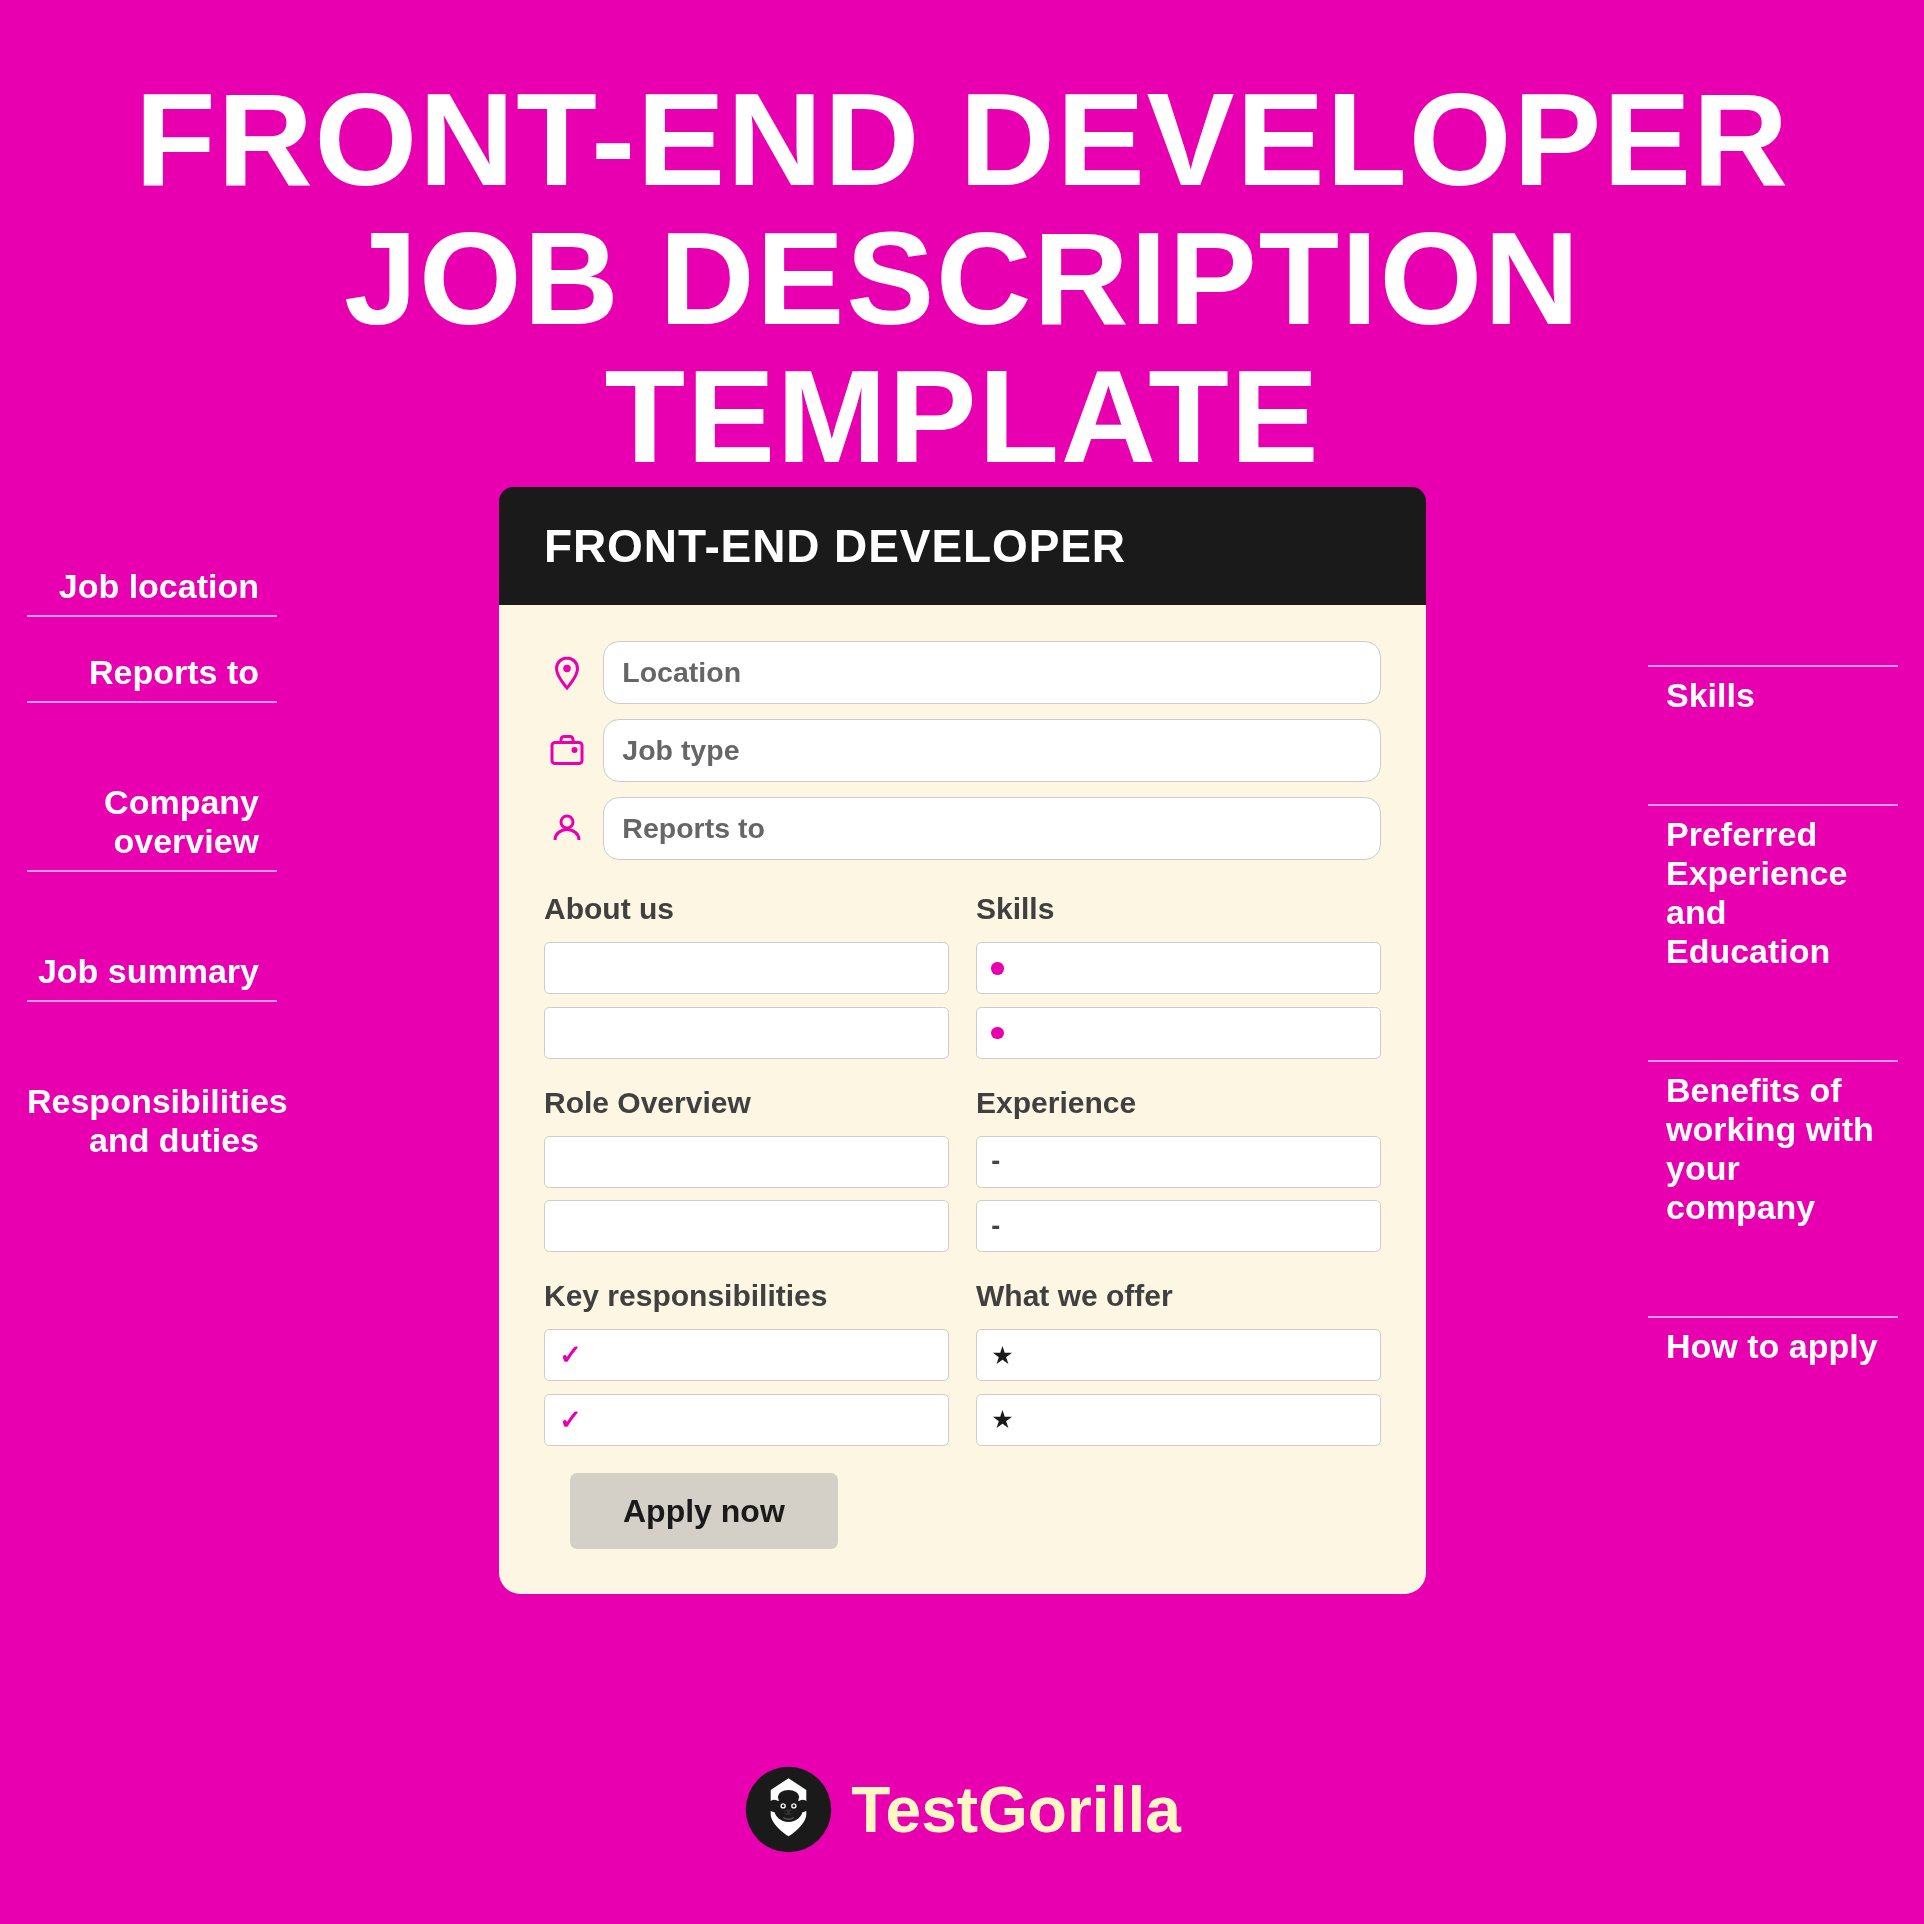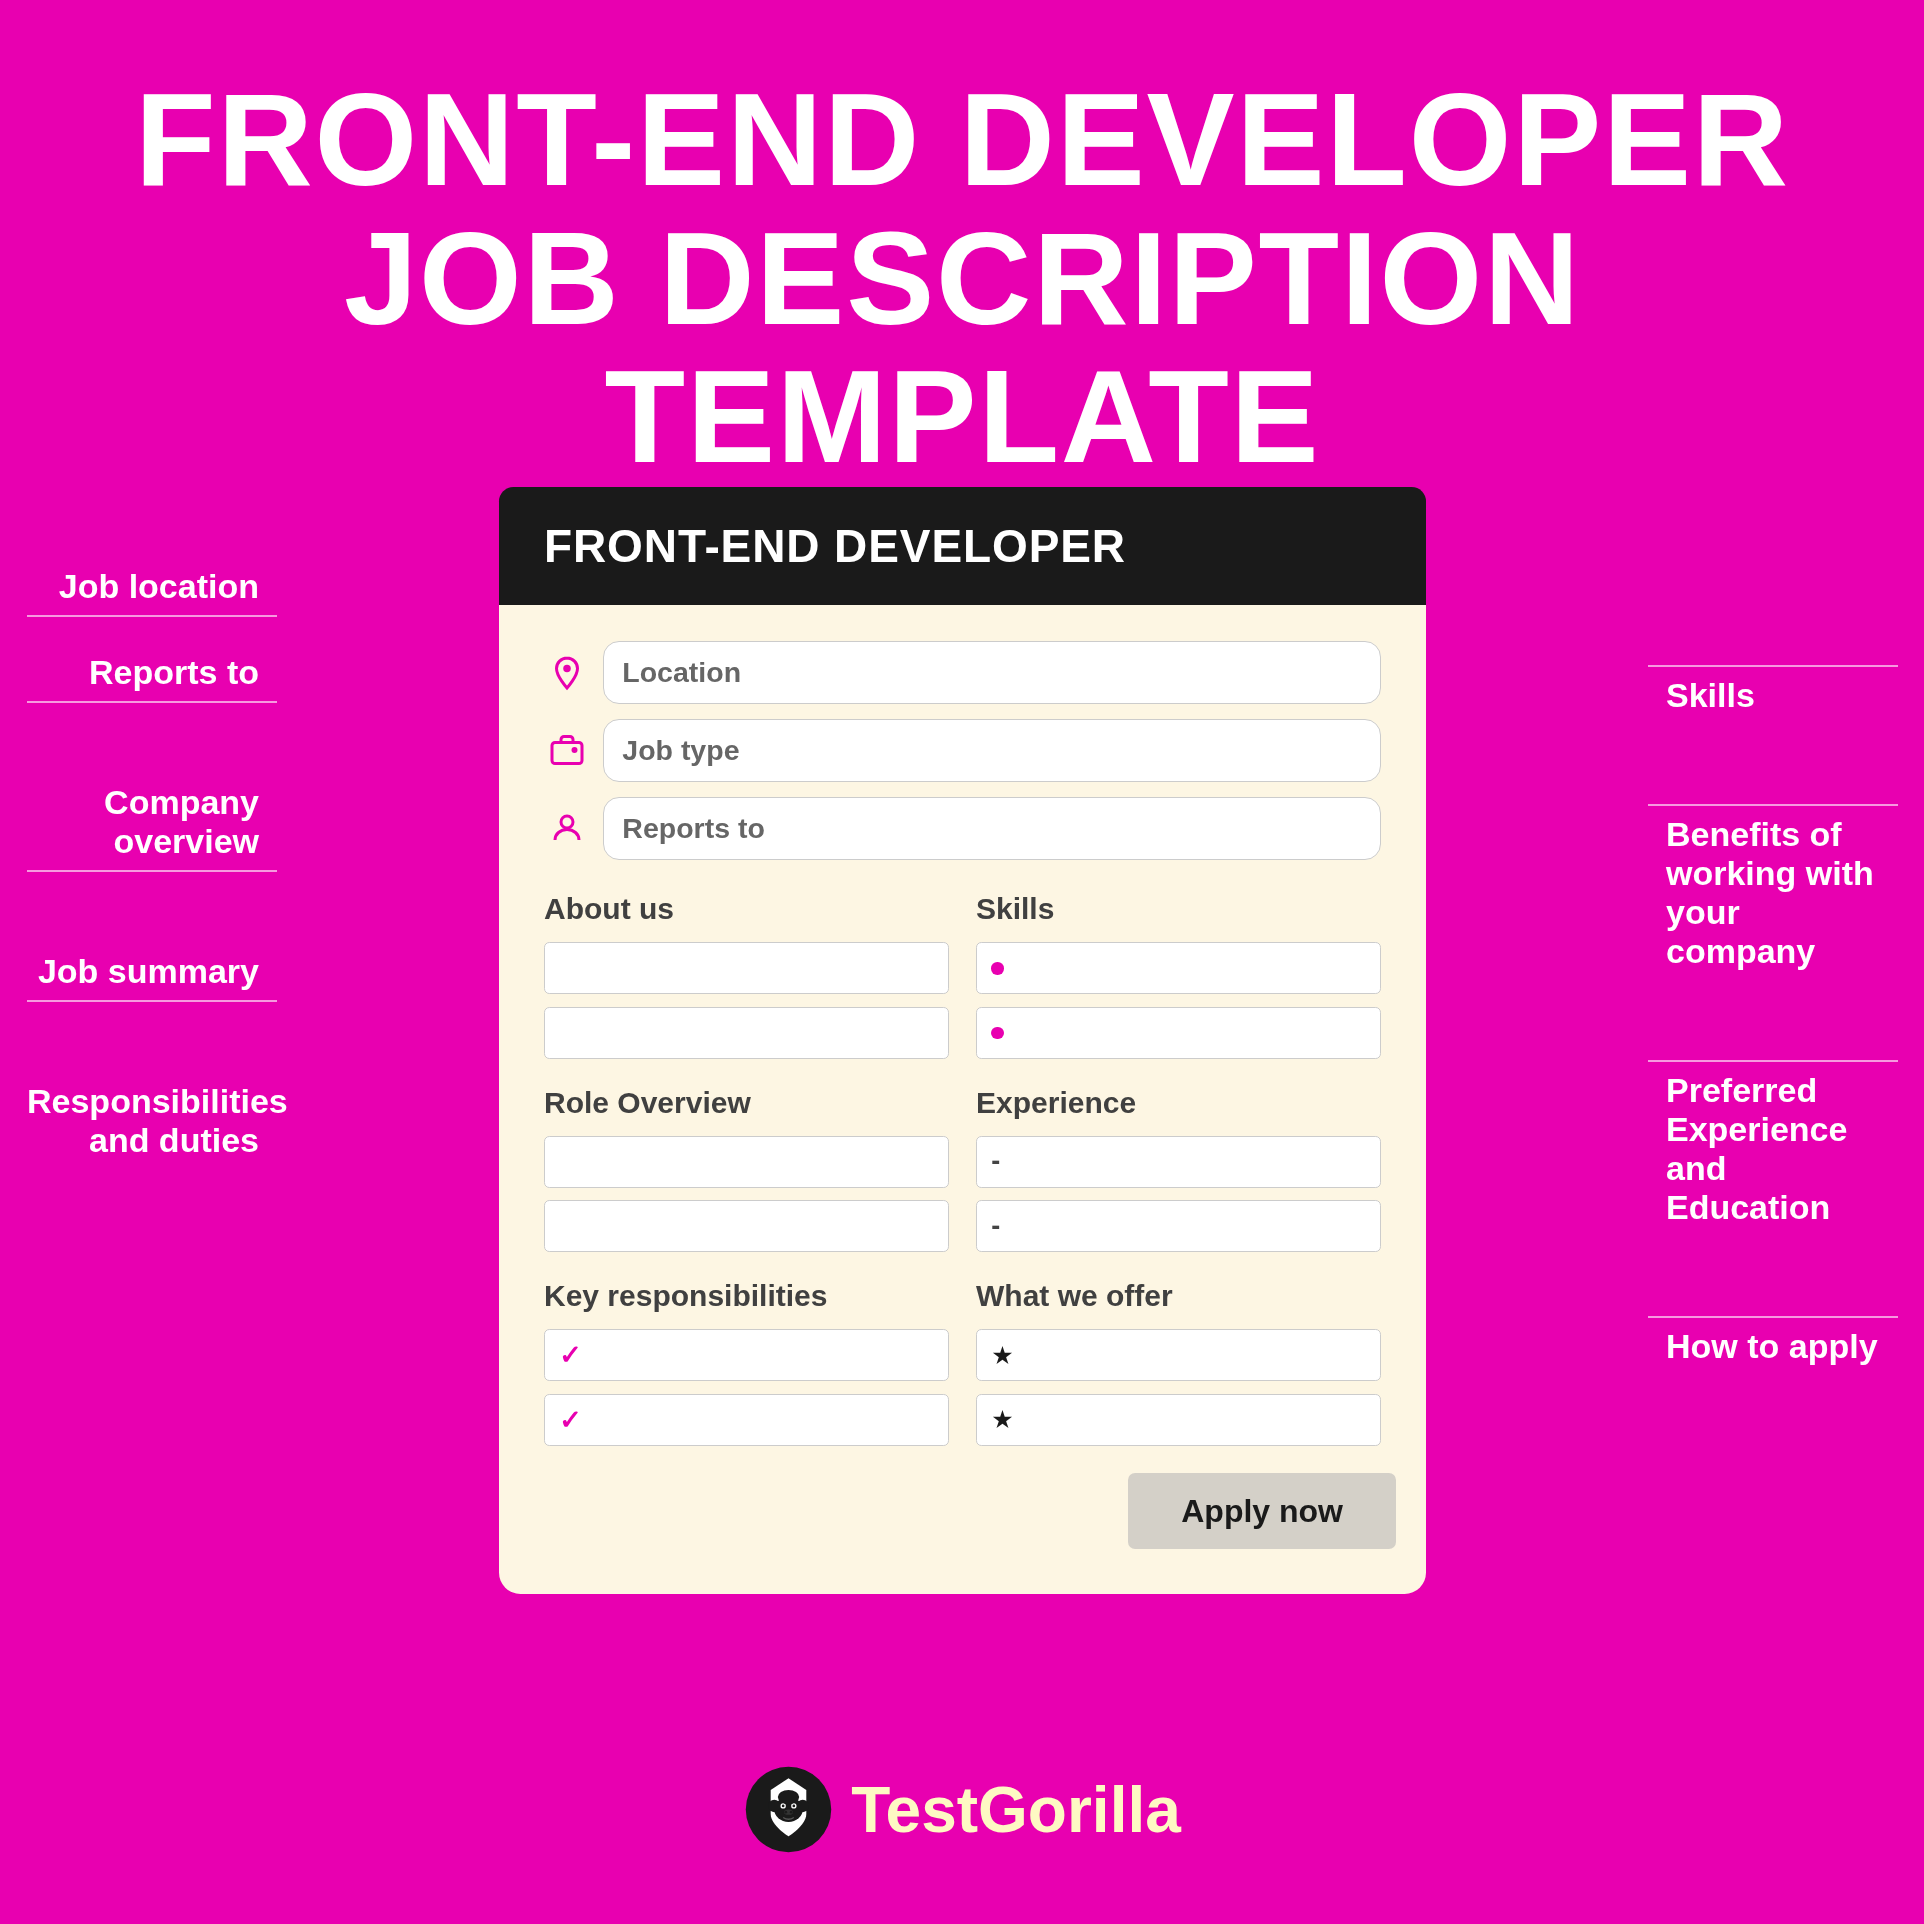--- a/index.html
+++ b/index.html
@@ -249,23 +249,23 @@
       padding: 0 14.3px;
     }
 
     .star-mark {
       color: #1a1a1a;
       font-size: 25px;
     }
 
     
     .apply-area {
-      padding: 0 30px;
-      display: flex;
-      justify-content: flex-end;
+      padding: 0 71px;
+      display: flex;
+      justify-content: flex-start;
       margin-top: 18px;
     }
 
     .apply-btn {
       background-color: #d4d0c8;
       color: #1a1a1a;
       font-size: 32px;
       font-weight: 900;
       padding: 19.6px 53px;
       border: none;
@@ -420,22 +420,22 @@
       </div>
 
       <div class="apply-area">
         <button class="apply-btn">Apply now</button>
       </div>
 
     </div>
 
     <div class="right-labels">
       <div class="right-label spacer-lg">Skills</div>
+      <div class="right-label spacer-lg">Preferred Experience and Education</div>
       <div class="right-label spacer-lg">Benefits of working with your company</div>
-      <div class="right-label spacer-lg">Preferred Experience and Education</div>
       <div class="right-label">How to apply</div>
     </div>
 
   </div>
 
   <div class="footer">
     <div class="footer-logo">
 
       <svg class="gorilla-icon" viewBox="0 0 100 100">
         <circle cx="50" cy="50" r="48" fill="#1a1a1a"></circle>

